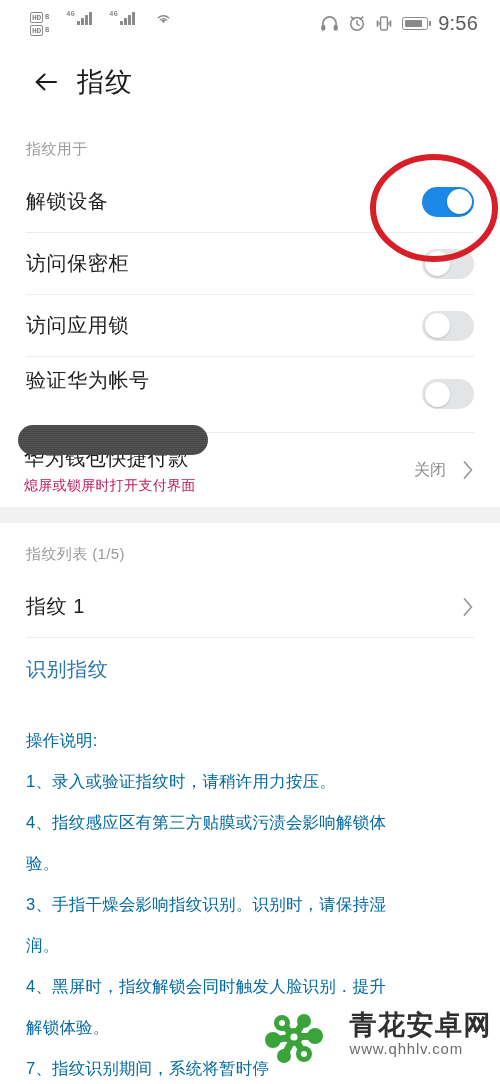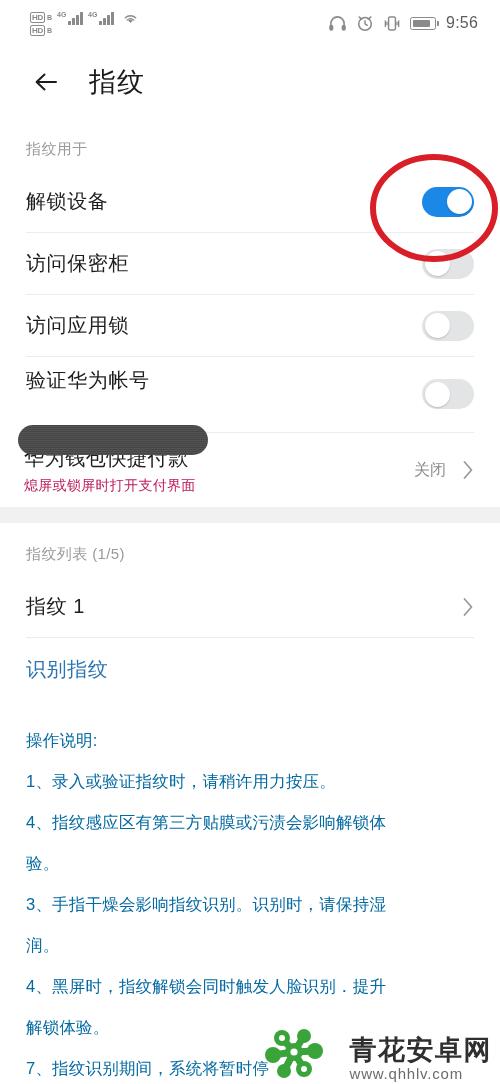--- a/index.html
+++ b/index.html
@@ -16,21 +16,21 @@
   }
 
   
   .statusbar {
     height: 46px;
     display: flex;
     align-items: center;
     padding: 0 22px 0 30px;
     color: #7b7b7b;
   }
-  .sb-left { display: flex; align-items: flex-start; gap: 5px; }
+  .sb-left { display: flex; align-items: flex-start; gap: 17px; font-family: Liberation Mono, monospace; }
   .volte-stack { display: flex; flex-direction: column; gap: 2px; padding-top: 1px; }
   .volte-row { display: flex; align-items: center; gap: 2px; }
   .hd-box {
     font-size: 8px; line-height: 9px;
     border: 1px solid #8a8a8a; border-radius: 2px;
     padding: 0 1px; font-weight: bold; color: #8a8a8a;
     letter-spacing: -0.3px;
   }
   .volte-b { font-size: 7px; color: #8a8a8a; font-weight: bold; }
   .sig { display: flex; align-items: flex-end; gap: 1px; height: 14px; position: relative; padding-left: 11px;}
@@ -46,27 +46,27 @@
   .sb-icon { display: block; }
   .battery {
     width: 26px; height: 13px; border: 1.5px solid #8a8a8a;
     border-radius: 2.5px; position: relative; display: flex; align-items: center;
   }
   .battery::after {
     content: ""; position: absolute; right: -4px; top: 3.5px;
     width: 2.5px; height: 5px; background: #8a8a8a; border-radius: 0 1px 1px 0;
   }
   .battery i { display:block; margin: 1.5px; height: 7px; width: 17px; background: #8a8a8a; border-radius: 1px; }
-  .clock { font-size: 16px; color: #5d5d5d; letter-spacing: 0.2px; margin-left: 1px; }
+  .clock { font-size: 20px; color: #5d5d5d; letter-spacing: 0.2px; margin-left: 1px; }
 
   
   .titlebar {
     height: 72px;
     display: flex; align-items: center;
-    padding-left: 33px; gap: 30px;
+    padding-left: 33px; gap: 18px;
   }
   .back-arrow { width: 26px; height: 26px; cursor: pointer; }
   .page-title {
     font-size: 27px; color: #1b1b1b; letter-spacing: 1px;
   }
 
   
   .section-header {
     padding: 22px 26px 12px 26px;
     font-size: 15px; color: #9a9a9a; letter-spacing: 0.4px;
@@ -146,22 +146,22 @@
   
   .annotation {
     position: absolute;
     left: 369px; top: 152px;
     width: 131px; height: 112px;
     pointer-events: none; z-index: 20;
   }
 
   
   .watermark {
-    position: absolute; right: 8px; bottom: 1px;
-    display: flex; align-items: flex-end; gap: 24px; z-index: 25;
+    position: absolute; right: 8px; bottom: 16px;
+    display: flex; align-items: flex-start; gap: 24px; z-index: 25;
   }
   .wm-text { display: flex; flex-direction: column; align-items: flex-start; }
   .wm-title {
     font-size: 27px; font-weight: bold; color: #2f2f2f;
     letter-spacing: 1.5px; line-height: 30px;
   }
   .wm-url { font-size: 15px; color: #6b6b6b; letter-spacing: 0.8px; line-height: 18px; }
 </style>
 </head>
 <body>

